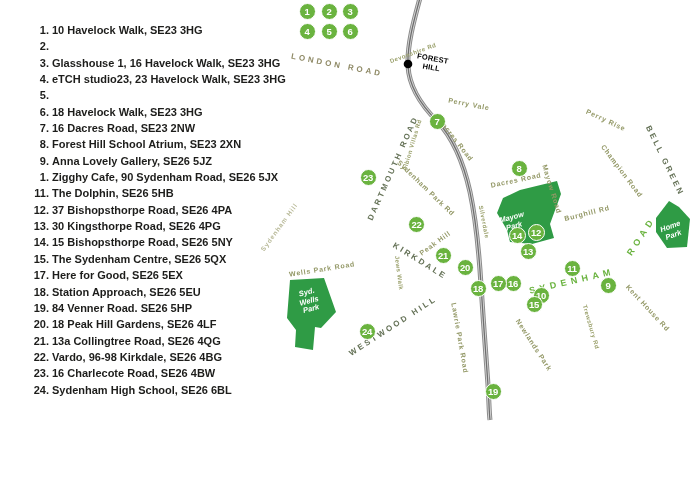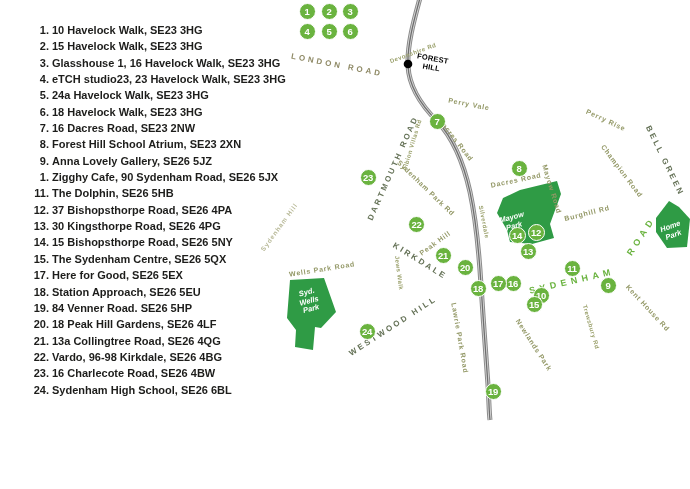--- a/index.html
+++ b/index.html
@@ -37,33 +37,31 @@
 
 <div class="canvas">
 
   <div class="legend">
       <div class="legend-item">
         <span class="num">1.</span>
         <span class="txt">10 Havelock Walk, SE23 3HG</span>
       </div>
       <div class="legend-item">
         <span class="num">2.</span>
-        <span class="txt">15 Havelock Walk, SE23 3HG</span>
       </div>
       <div class="legend-item">
         <span class="num">3.</span>
         <span class="txt">Glasshouse 1, 16 Havelock Walk, SE23 3HG</span>
       </div>
       <div class="legend-item">
         <span class="num">4.</span>
         <span class="txt">eTCH studio23, 23 Havelock Walk, SE23 3HG</span>
       </div>
       <div class="legend-item">
         <span class="num">5.</span>
-        <span class="txt">24a Havelock Walk, SE23 3HG</span>
       </div>
       <div class="legend-item">
         <span class="num">6.</span>
         <span class="txt">18 Havelock Walk, SE23 3HG</span>
       </div>
       <div class="legend-item">
         <span class="num">7.</span>
         <span class="txt">16 Dacres Road, SE23 2NW</span>
       </div>
       <div class="legend-item">

